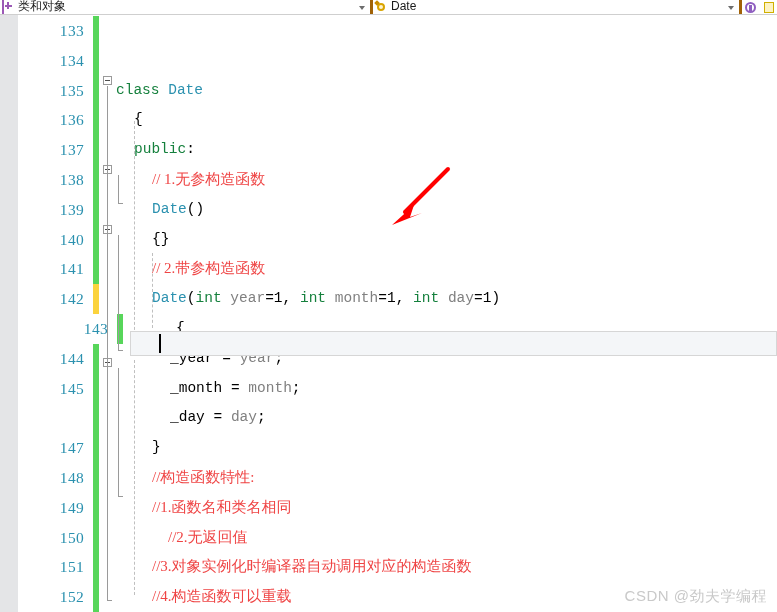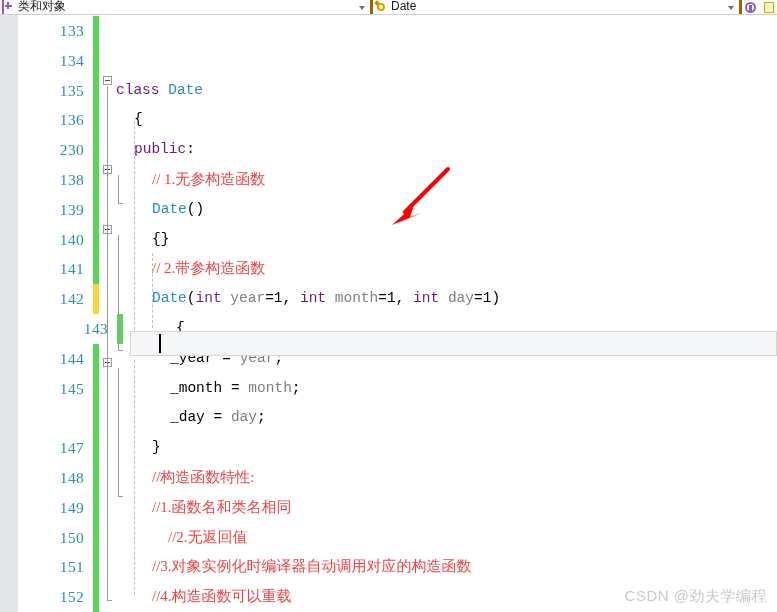--- a/index.html
+++ b/index.html
@@ -206,21 +206,21 @@
     font-size: 14.5px;
     color: #000000;
     white-space: pre;
   }
   .codetext.cjk {
     font-family: "Liberation Serif", "DejaVu Serif", serif;
     font-size: 15px;
   }
 
   
-  .kw   { color: #701a75; }
+  .kw   { color: #15803d; }
   .type { color: #2b91af; }
   .cmt  { color: #ef4444; text-align: center; }
   .ident{ color: #000000; }
   .param{ color: #808080; }
   .num  { color: #000000; }
   .punc { color: #000000; }
 
   
   .foldbox {
     position: absolute;
@@ -339,21 +339,21 @@
           <div class="linenum">135</div>
           <div class="chgbar green"></div>
           <div class="codetext" style="left: 116px;"><span class="kw">class</span><span class="punc"> </span><span class="type">Date</span></div>
         </div>
         <div class="row" style="top: 90.4px;">
           <div class="linenum">136</div>
           <div class="chgbar green"></div>
           <div class="codetext" style="left: 134px;"><span class="punc">{</span></div>
         </div>
         <div class="row" style="top: 120.2px;">
-          <div class="linenum">230</div>
+          <div class="linenum">137</div>
           <div class="chgbar green"></div>
           <div class="codetext" style="left: 134px;"><span class="kw">public</span><span class="punc">:</span></div>
         </div>
         <div class="row" style="top: 150px;">
           <div class="linenum">138</div>
           <div class="chgbar green"></div>
           <div class="codetext cjk" style="left: 152px;"><span class="cmt">// 1.无参构造函数</span></div>
         </div>
         <div class="row" style="top: 179.8px; padding-left: 9px;">
           <div class="linenum">139</div>

